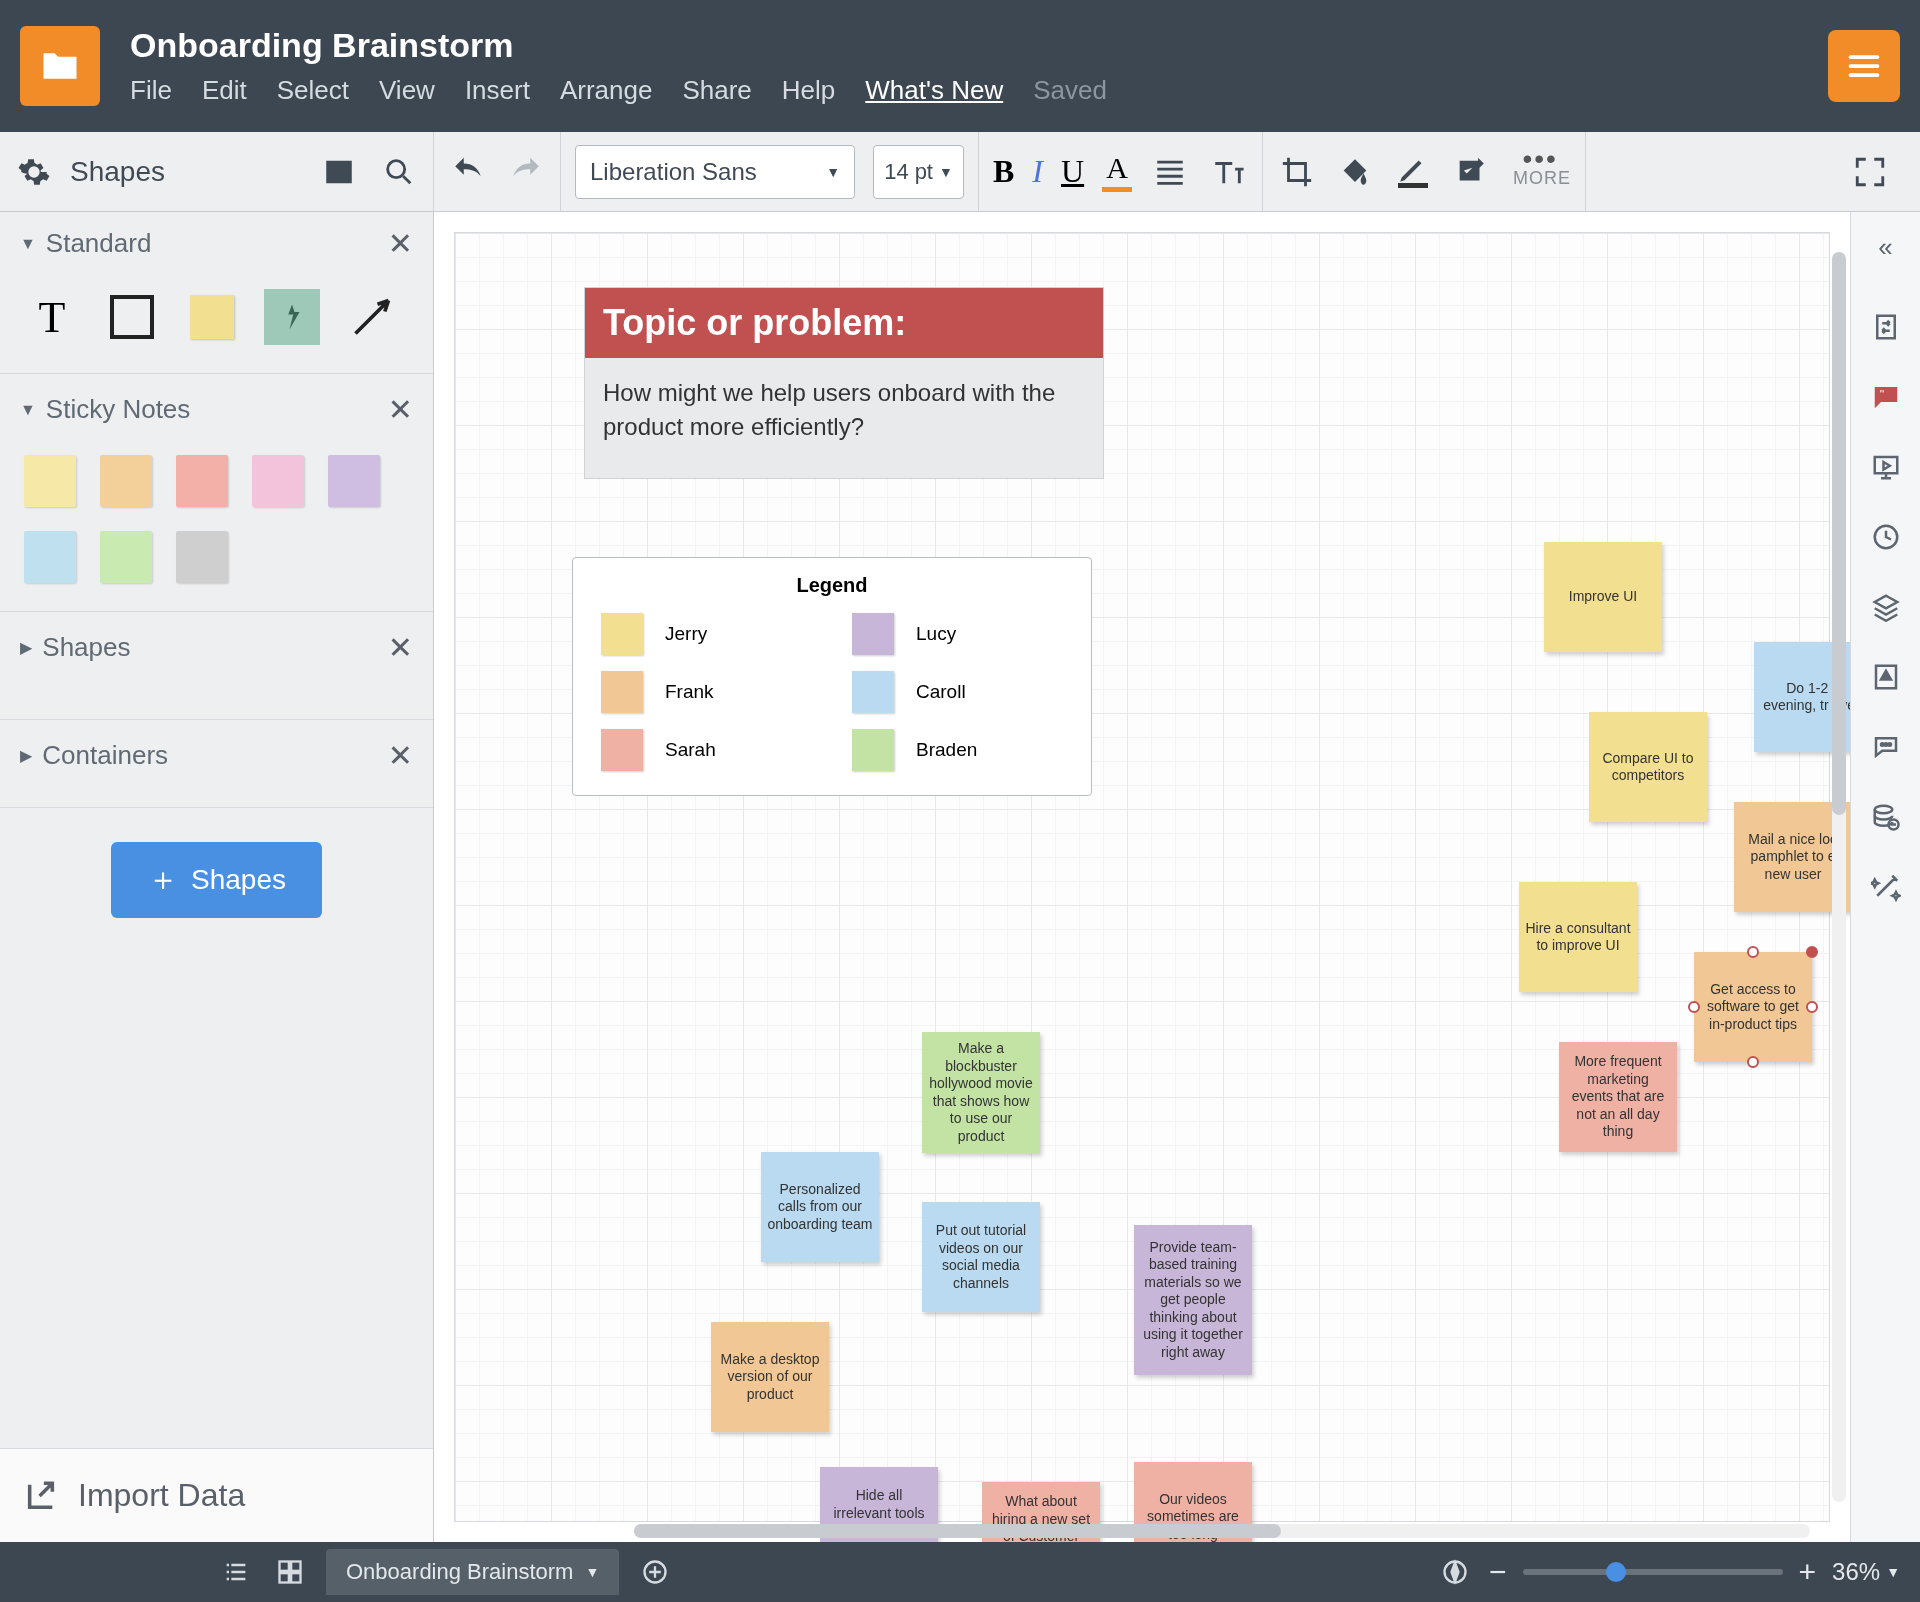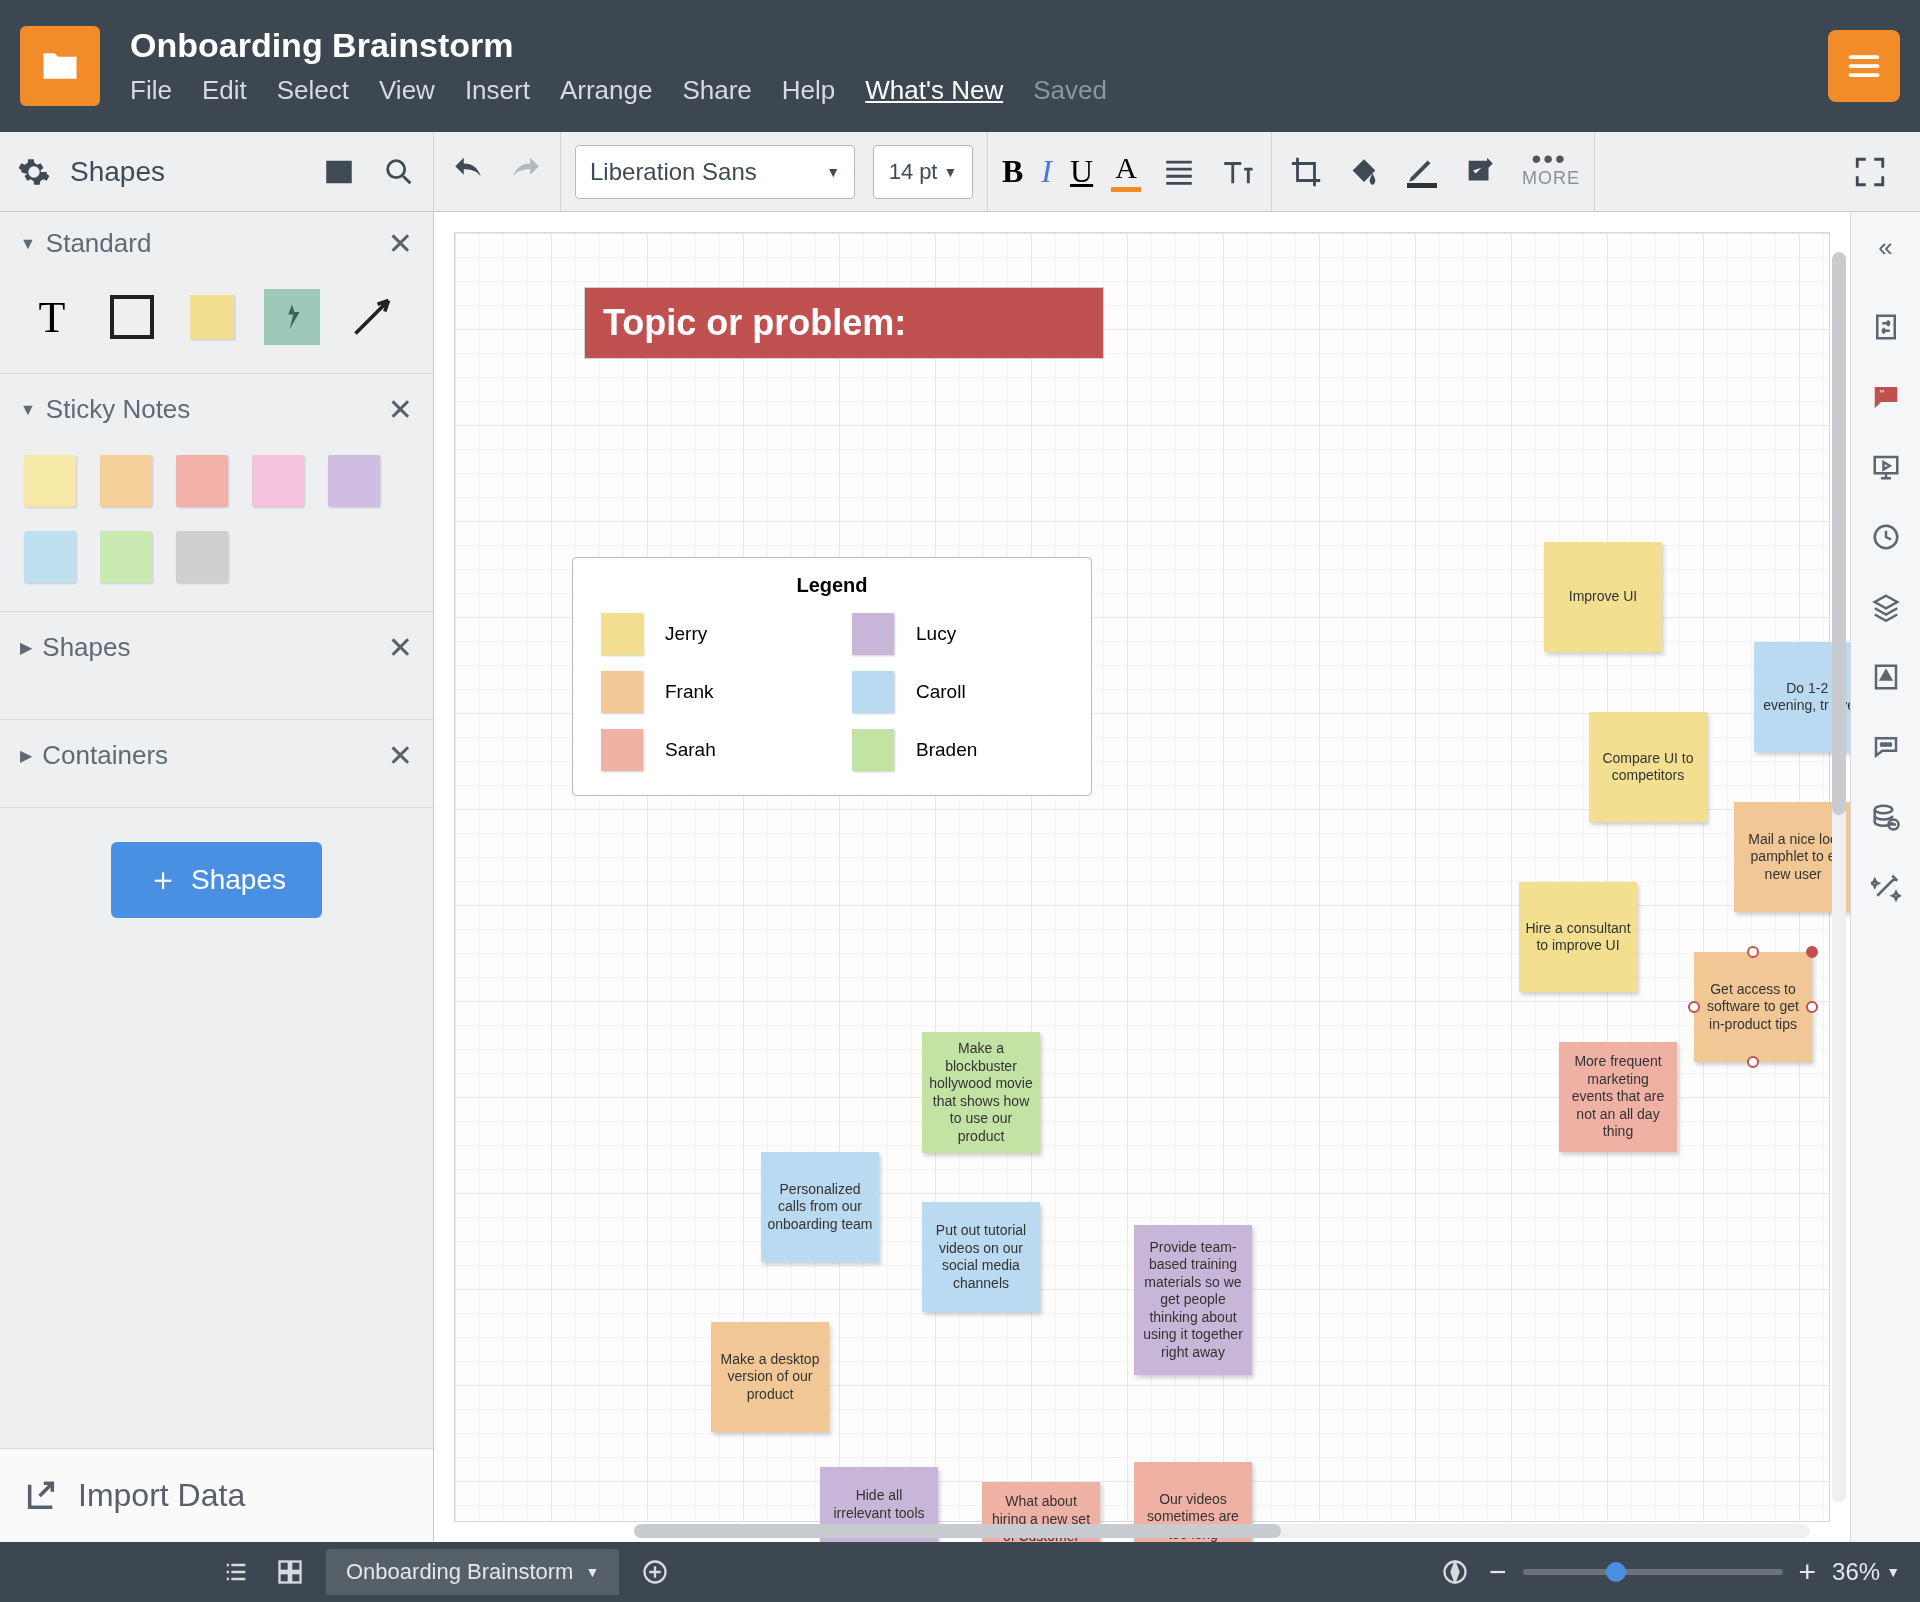--- a/index.html
+++ b/index.html
@@ -22,21 +22,21 @@
   
   .toolbar { height:80px; background:#edeff1; border-bottom:1px solid #c7cbd0; display:flex; align-items:center; }
   .tb-section { display:flex; align-items:center; padding:0 14px; height:100%; border-right:1px solid #d0d4d9; gap:18px; }
   .tb-section.noborder { border-right:none; }
   .tb-shapes-label { font-size:28px; color:#404a55; margin-left:6px; }
   .tb-icon { width:40px; height:40px; display:flex; align-items:center; justify-content:center; cursor:pointer; color:#404a55; }
   .tb-icon svg { width:34px; height:34px; stroke:currentColor; fill:none; stroke-width:2; }
   .tb-icon.fill svg { fill:currentColor; stroke:none; }
   .tb-icon.disabled { color:#b2b9c0; cursor:default; }
   .font-select { height:54px; min-width:280px; border:1px solid #b2b9c0; background:#fff; padding:0 14px; display:flex; align-items:center; justify-content:space-between; font-size:24px; color:#404a55; border-radius:4px; cursor:pointer; gap:20px; }
-  .font-size-select { height:54px; width:100px; border:1px solid #b2b9c0; background:#fff; display:flex; align-items:center; justify-content:center; gap:6px; font-size:22px; color:#404a55; border-radius:4px; cursor:pointer; }
+  .font-size-select { height:54px; width:91px; border:1px solid #b2b9c0; background:#fff; display:flex; align-items:center; justify-content:center; gap:6px; font-size:22px; color:#404a55; border-radius:4px; cursor:pointer; }
   .tb-text { font-family:Georgia, serif; font-size:30px; cursor:pointer; }
   .tb-bold { font-weight:900; font-size:32px;}
   .tb-italic { font-style:italic; color:#4a74e0; font-size:32px;}
   .tb-underline { text-decoration:underline; font-size:32px;}
   .font-color-swatch { width:30px; height:5px; background:#f28c28; margin-top:2px;}
   .tb-right { margin-left:auto; padding-right:30px; }
   .more-label { font-size:18px; letter-spacing:1px; color:#8a8f95; margin-left:4px; margin-top:4px; }
   .more-group { display:flex; flex-direction:column; align-items:center; cursor:pointer;}
   .more-dots { font-size:28px; color:#555; letter-spacing:2px; line-height:10px;}
 
@@ -318,20 +318,21 @@
       <span>Import Data</span>
     </div>
   </div>
 
   <div class="canvas-wrap">
     <div class="canvas">
       <div class="grid-bg"></div>
 
       <div class="topic-box" style="left:150px; top:75px;">
         <div class="topic-header">Topic or problem:</div>
+        <div class="topic-body">How might we help users onboard with the product more efficiently?</div>
       </div>
 
       <div class="legend-box" style="left:138px; top:345px;">
         <div class="legend-title">Legend</div>
         <div class="legend-grid" id="legend-grid">
             <div class="legend-item">
               <div class="legend-sw" style="background: rgb(243, 223, 144);"></div>
               <span>Jerry</span>
             </div>
             <div class="legend-item">

